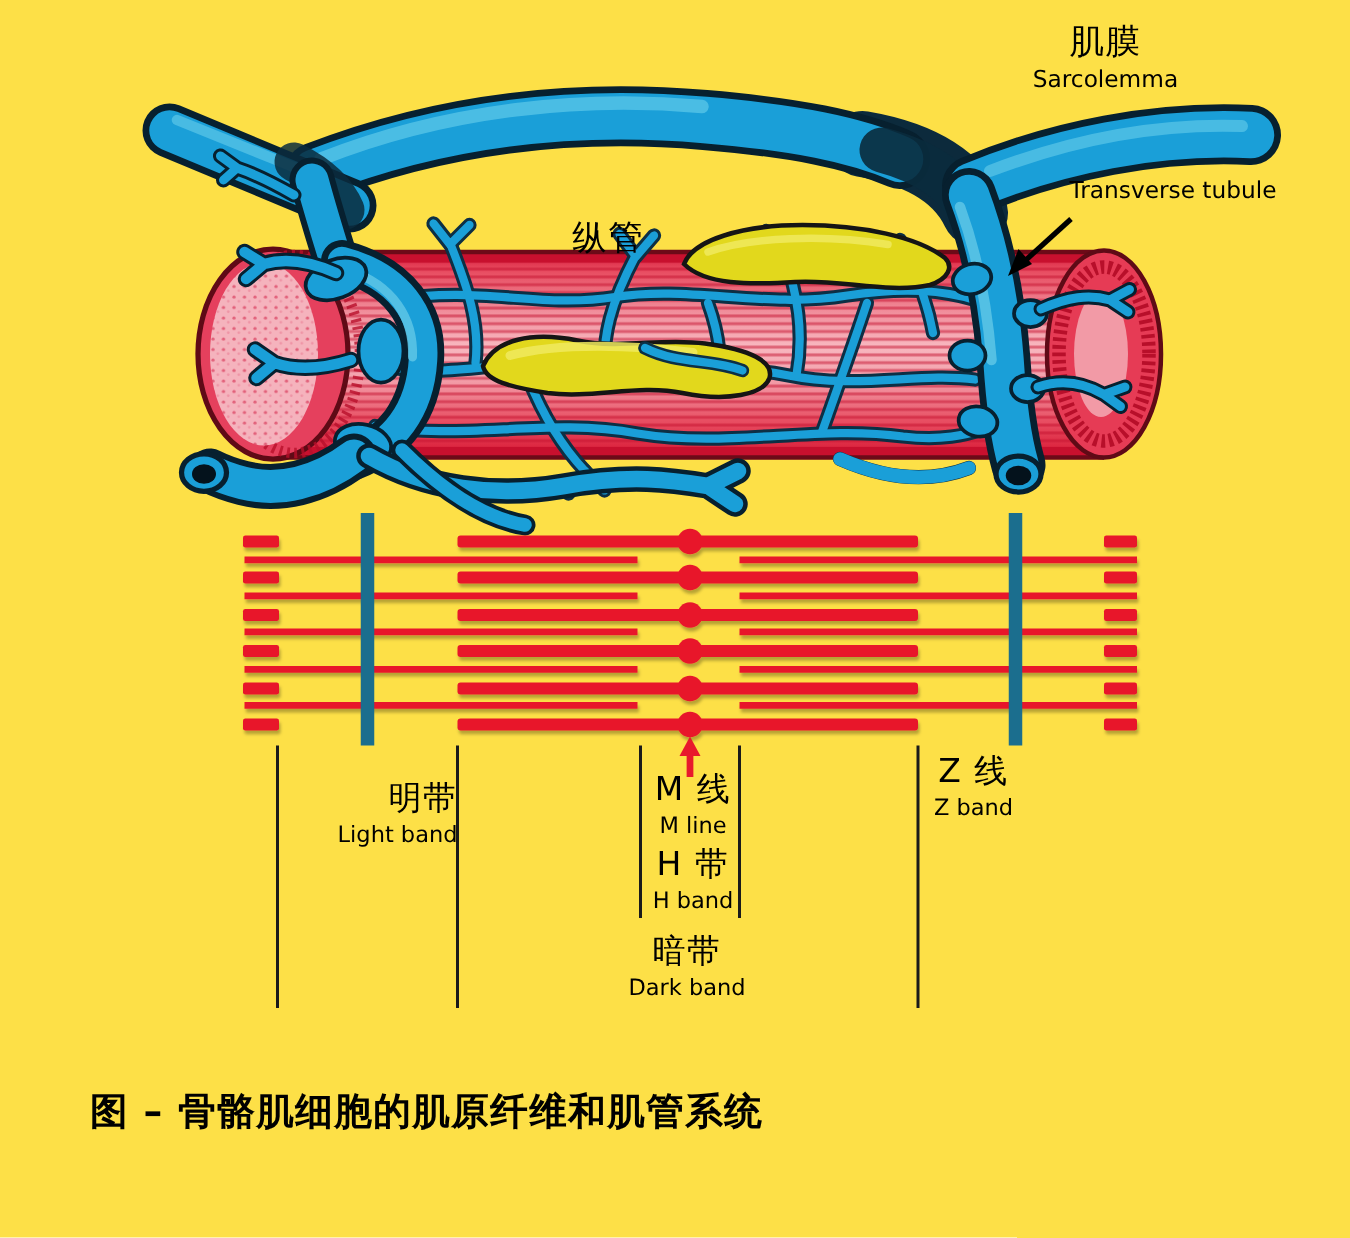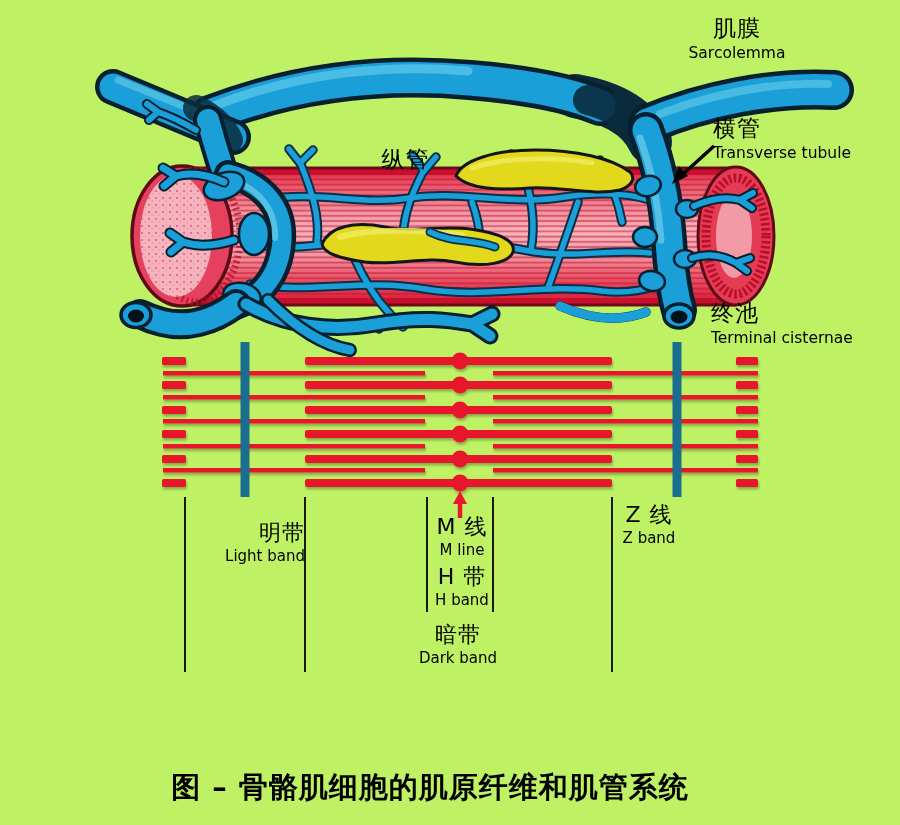--- a/index.html
+++ b/index.html
@@ -1,29 +1,29 @@
 <!DOCTYPE html>
 <html style="--tubule-blue: #1a9fd8; --tubule-outline: #07202f; --myofibril-red: #e8192c; --myofibril-pink: #f3a9b4; --cisterna-yellow: #e2d81c; --z-line-teal: #1b6e8e; --ink: #000000;"><head>
 <meta charset="utf-8">
 <style>
   html,body{margin:0;padding:0;background:#ffffff;}
   #stage{
-    position:relative;width:900px;height:825px;background:#bef264;overflow:hidden;
+    position:relative;width:900px;height:825px;background:#fde047;overflow:hidden;
     font-family:"DejaVu Sans","Liberation Sans",sans-serif;color:var(--ink,#000);
   }
   #artwork{position:absolute;left:0;top:0;}
   .lbl{position:absolute;text-align:center;line-height:1.12;}
   .lbl.left{text-align:left;}
   .lbl .zh{display:block;font-size:23px;letter-spacing:1px;color:var(--ink,#000);}
   .lbl .en{display:block;font-size:15.5px;margin-top:3px;color:var(--ink,#000);}
   .lbl.band .zh{font-size:22px;}
   .lbl.band .en{font-size:15px;margin-top:2px;}
   #caption{
-    position:absolute;left:60px;top:768px;width:740px;text-align:center;
-    font-size:29px;font-weight:bold;color:var(--ink,#000);letter-spacing:1px;
+    position:absolute;left:60px;top:724px;width:740px;text-align:left;
+    font-size:25px;font-weight:bold;color:var(--ink,#000);letter-spacing:1px;
   }
 </style>
 </head>
 <body>
 
 <div id="stage">
 
 <svg id="artwork" width="900" height="825" viewBox="0 0 900 825">
   <defs>
     <linearGradient id="cylGrad" gradientUnits="userSpaceOnUse" x1="0" y1="168" x2="0" y2="305">
@@ -251,29 +251,24 @@
 <div class="lbl" style="left:657px;top:16px;width:160px;">
   <span class="zh">肌膜</span>
   <span class="en">Sarcolemma</span>
 </div>
 
 <div class="lbl" style="left:318px;top:127px;width:175px;margin-top:20px;">
   <span class="zh">纵管</span>
 </div>
 
 <div class="lbl left" style="left:713px;top:116px;width:180px;">
-  <span class="zh">横管</span>
   <span class="en">Transverse tubule</span>
 </div>
 
 
-<div class="lbl left" style="left:711px;top:301px;width:185px;">
-  <span class="zh">终池</span>
-  <span class="en">Terminal cisternae</span>
-</div>
 
 <div class="lbl band" style="left:185px;top:521px;width:120px;text-align:right;">
   <span class="zh">明带</span>
   <span class="en">Light band</span>
 </div>
 
 <div class="lbl band" style="left:402px;top:515px;width:120px;">
   <span class="zh">M 线</span>
   <span class="en">M line</span>
 </div>

